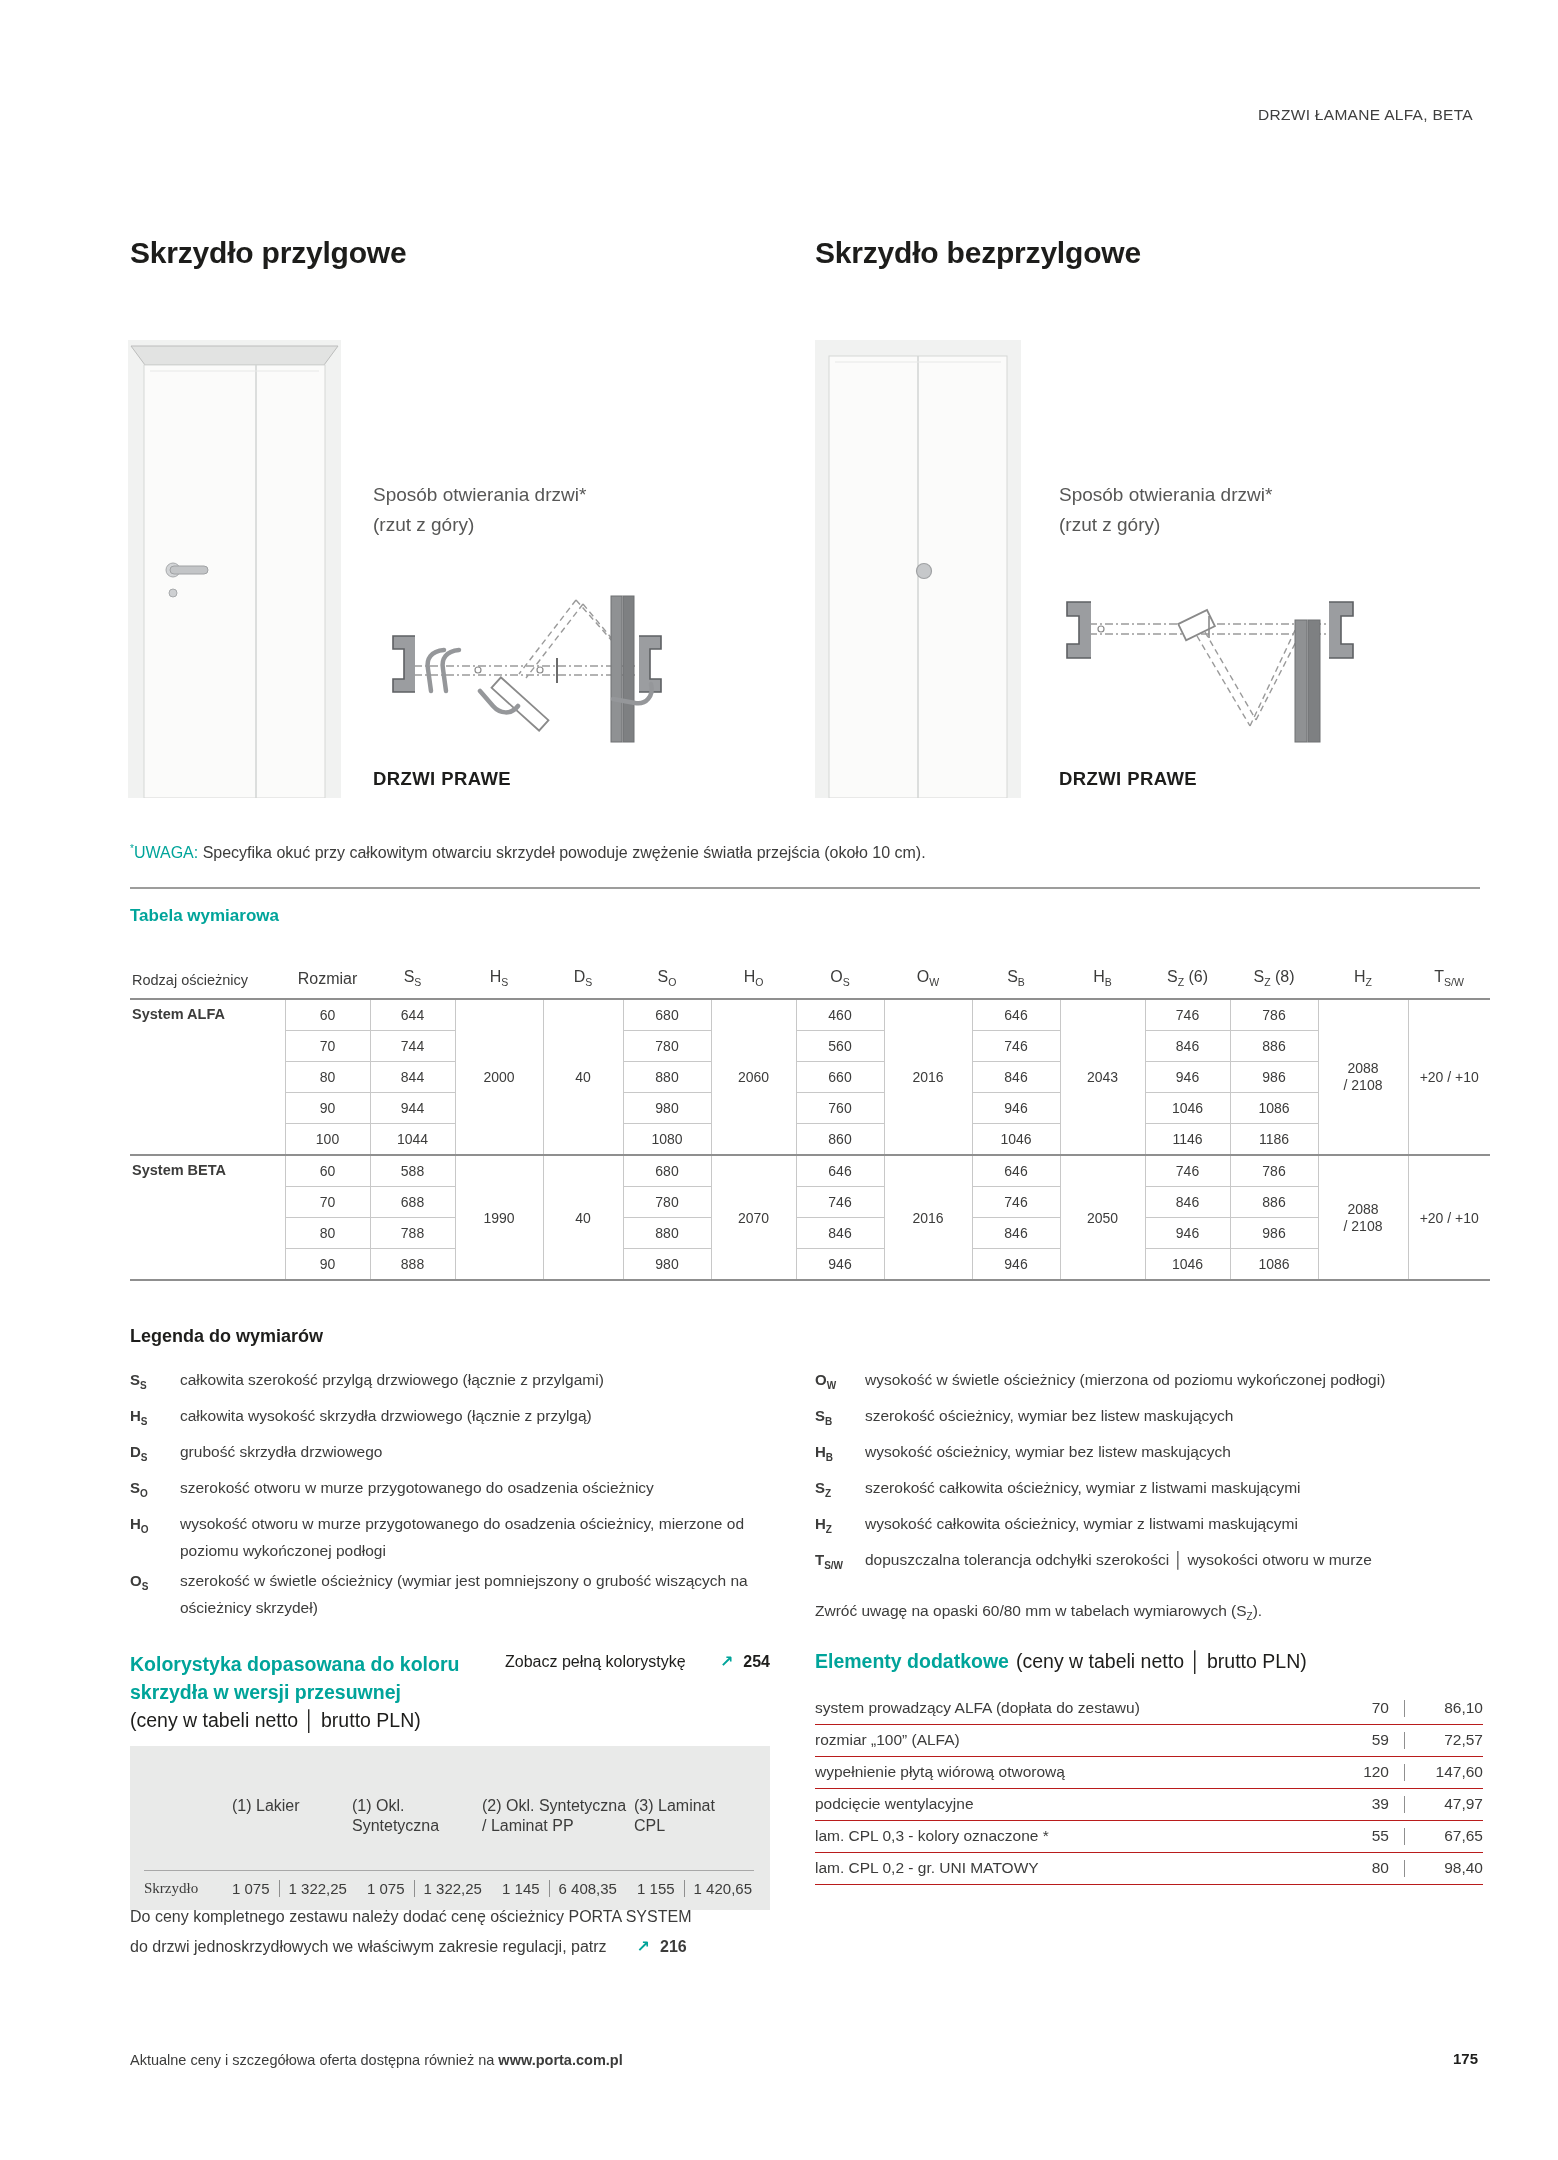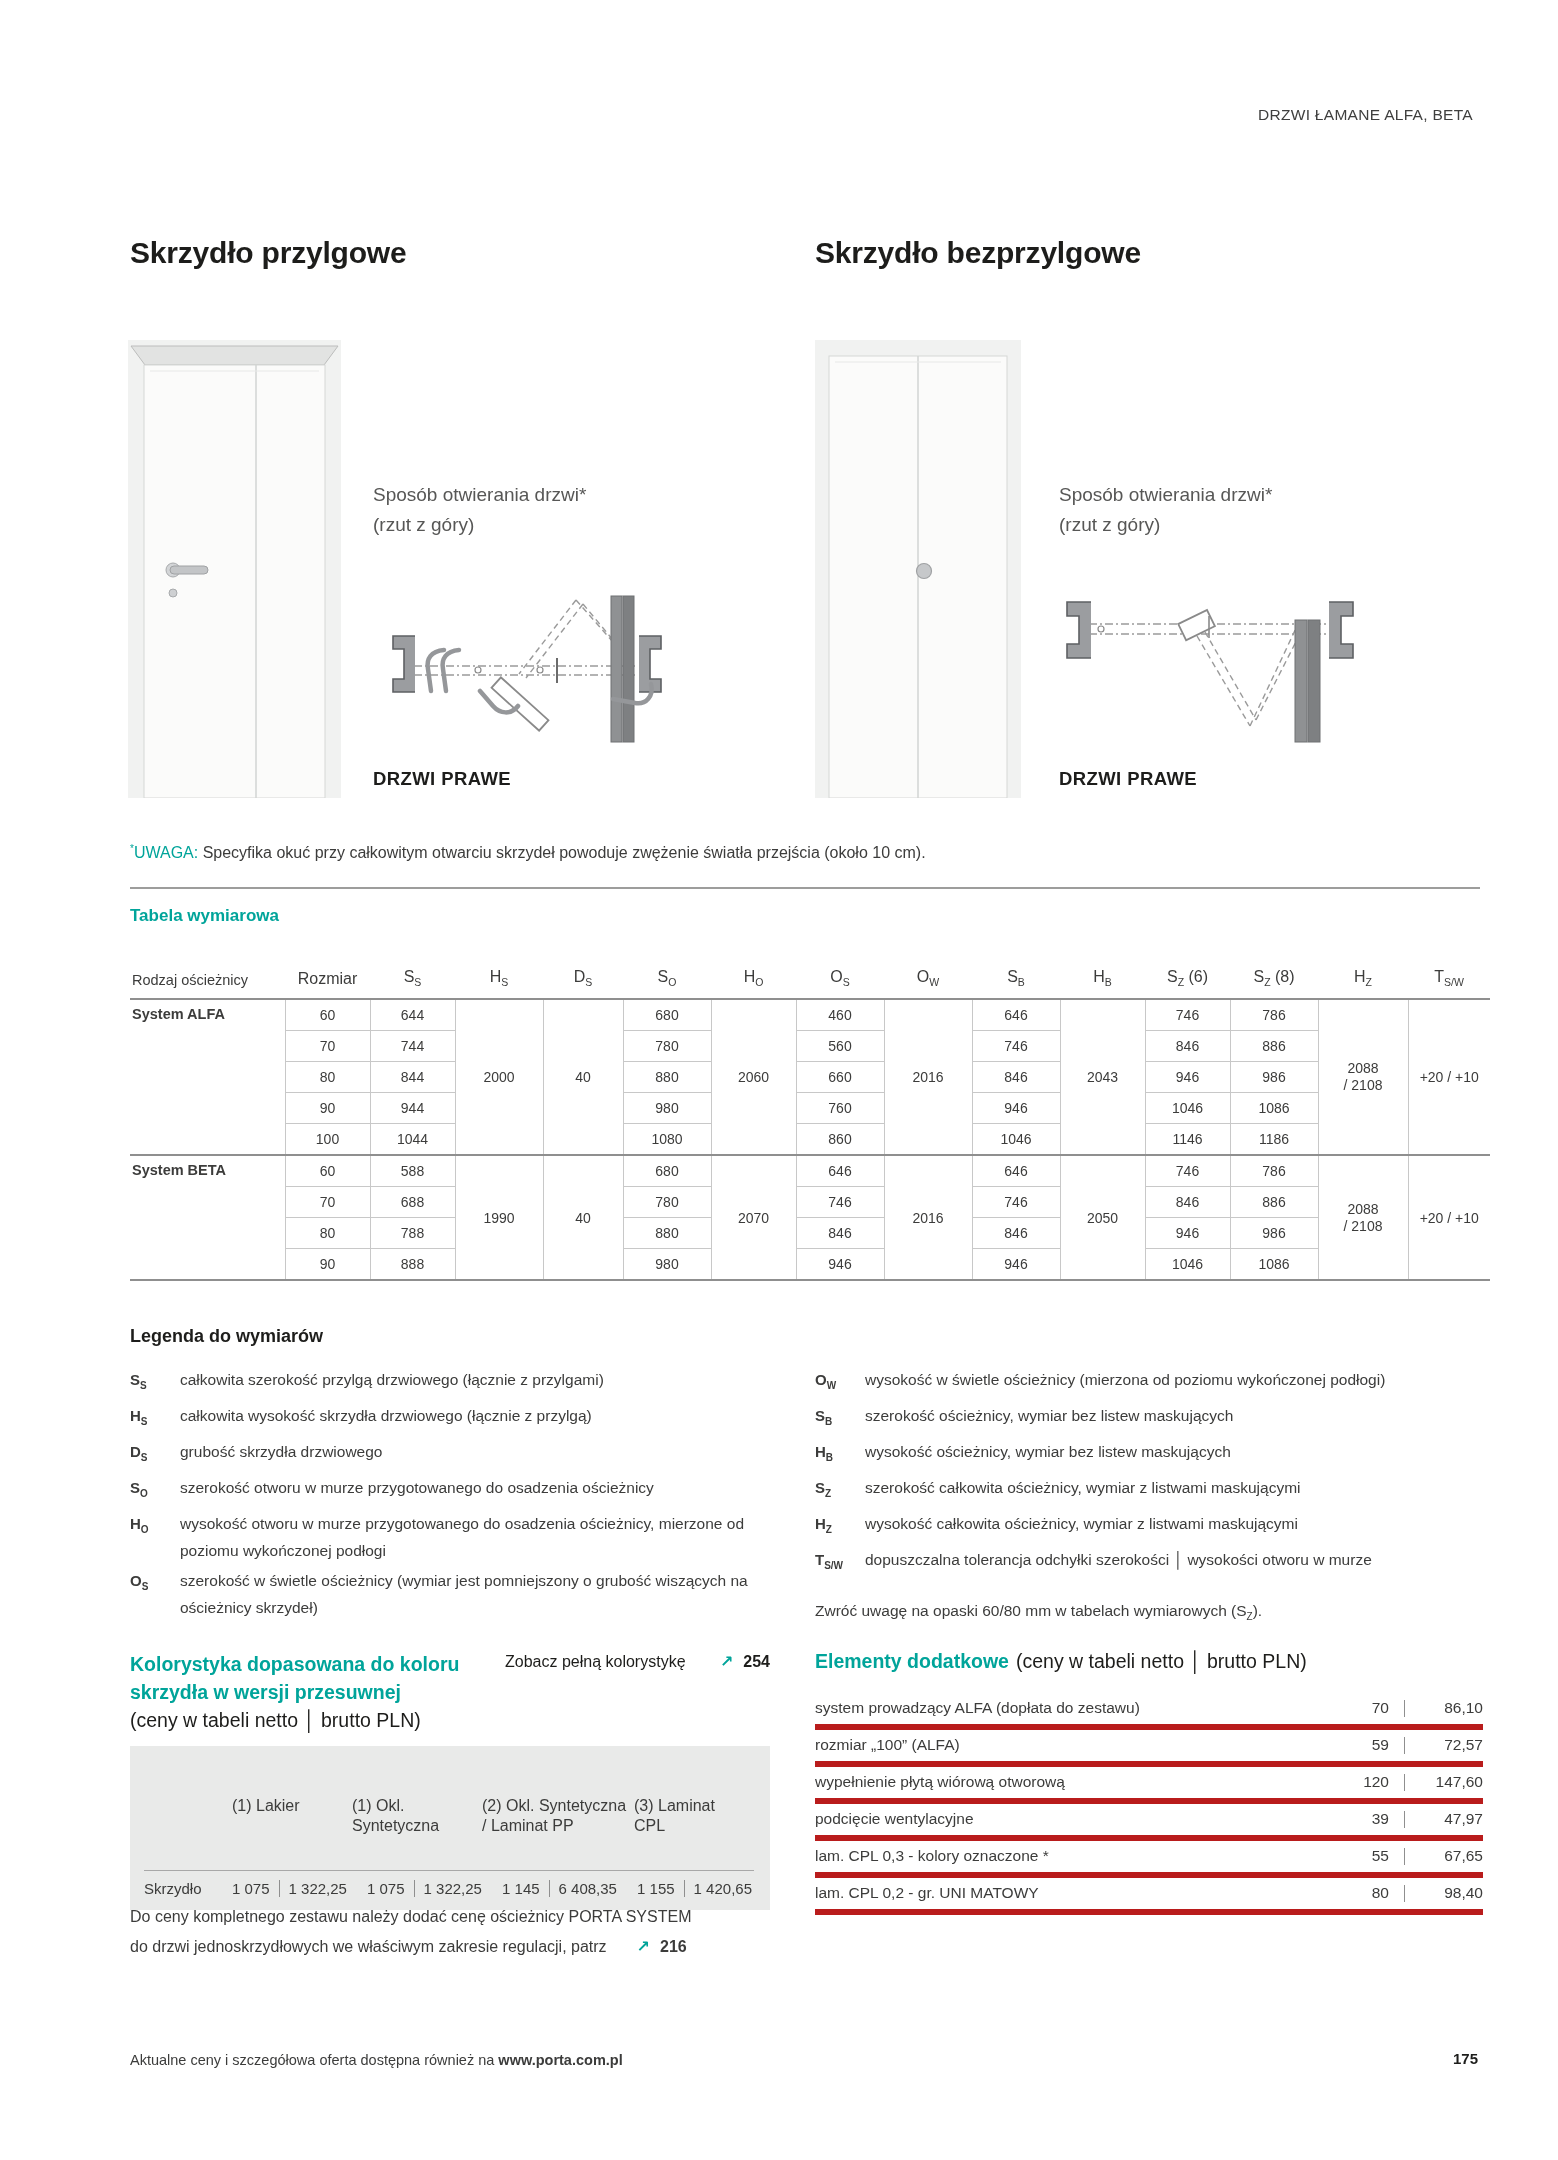--- a/index.html
+++ b/index.html
@@ -66,34 +66,34 @@
   .colors-link .arr{margin-left:auto;color:#00a49a;font-weight:700;}
   .colors-link .pg{margin-left:10px;font-weight:700;}
 
   .colors-box{left:130px;top:1746px;width:640px;box-sizing:border-box;background:#e9eae9;padding:18px 16px 0 14px;}
   .box-head{display:flex;font-size:16px;line-height:20px;min-height:64px;margin-top:32px;}
   .box-head .spacer{width:88px;flex:none;}
   .box-head .bh{flex:none;}
   .bh.w1{width:120px;}.bh.w2{width:130px;}.bh.w3{width:152px;}.bh.w4{width:110px;}
   .box-sep{border-top:1px solid #a8a8a8;margin:10px 0 0 0;}
   .box-price{display:flex;align-items:center;font-size:15px;padding:9px 2px 13px 0;}
-  .box-price .rl{width:88px;flex:none;}
+  .box-price .rl{width:88px;flex:none;font-family:Liberation Serif, serif;}
   .box-price .pairs{flex:1;display:flex;justify-content:space-between;}
   .vbar{display:inline-block;width:0;border-left:1px solid #8f8f8f;height:17px;margin:0 9px;vertical-align:-3px;}
 
   .colors-note{left:130px;top:1902px;width:680px;font-size:16px;line-height:30px;}
   .colors-note .arr{color:#00a49a;font-weight:700;margin-left:30px;}
   .colors-note .pg{font-weight:700;margin-left:10px;}
 
   
   .extras{left:815px;top:1650px;width:668px;}
   .extras-title{font-size:19.5px;margin-bottom:20px;}
   .extras-title .tt{font-weight:600;}
   .extras-title .sub{margin-left:7px;color:#1d1d1b;}
-  .ex-row{display:flex;align-items:center;padding:6px 0 7px;border-bottom:6px solid #b91c1c;font-size:15.5px;}
+  .ex-row{display:flex;align-items:center;padding:6px 0 7px;border-bottom:1px solid #b91c1c;font-size:15.5px;}
   .ex-label{flex:1;}
   .ex-netto{width:52px;text-align:right;flex:none;}
   .ex-bar{width:0;border-left:1px solid #8f8f8f;height:17px;margin-left:15px;flex:none;}
   .ex-brutto{width:78px;text-align:right;flex:none;}
 
   
   .footer{left:130px;top:2052px;font-size:14.5px;color:#3c3c3b;}
   .footer .url{font-weight:700;}
   .page-num{right:80px;top:2050px;font-size:15px;font-weight:700;color:#1d1d1b;}
 </style>

